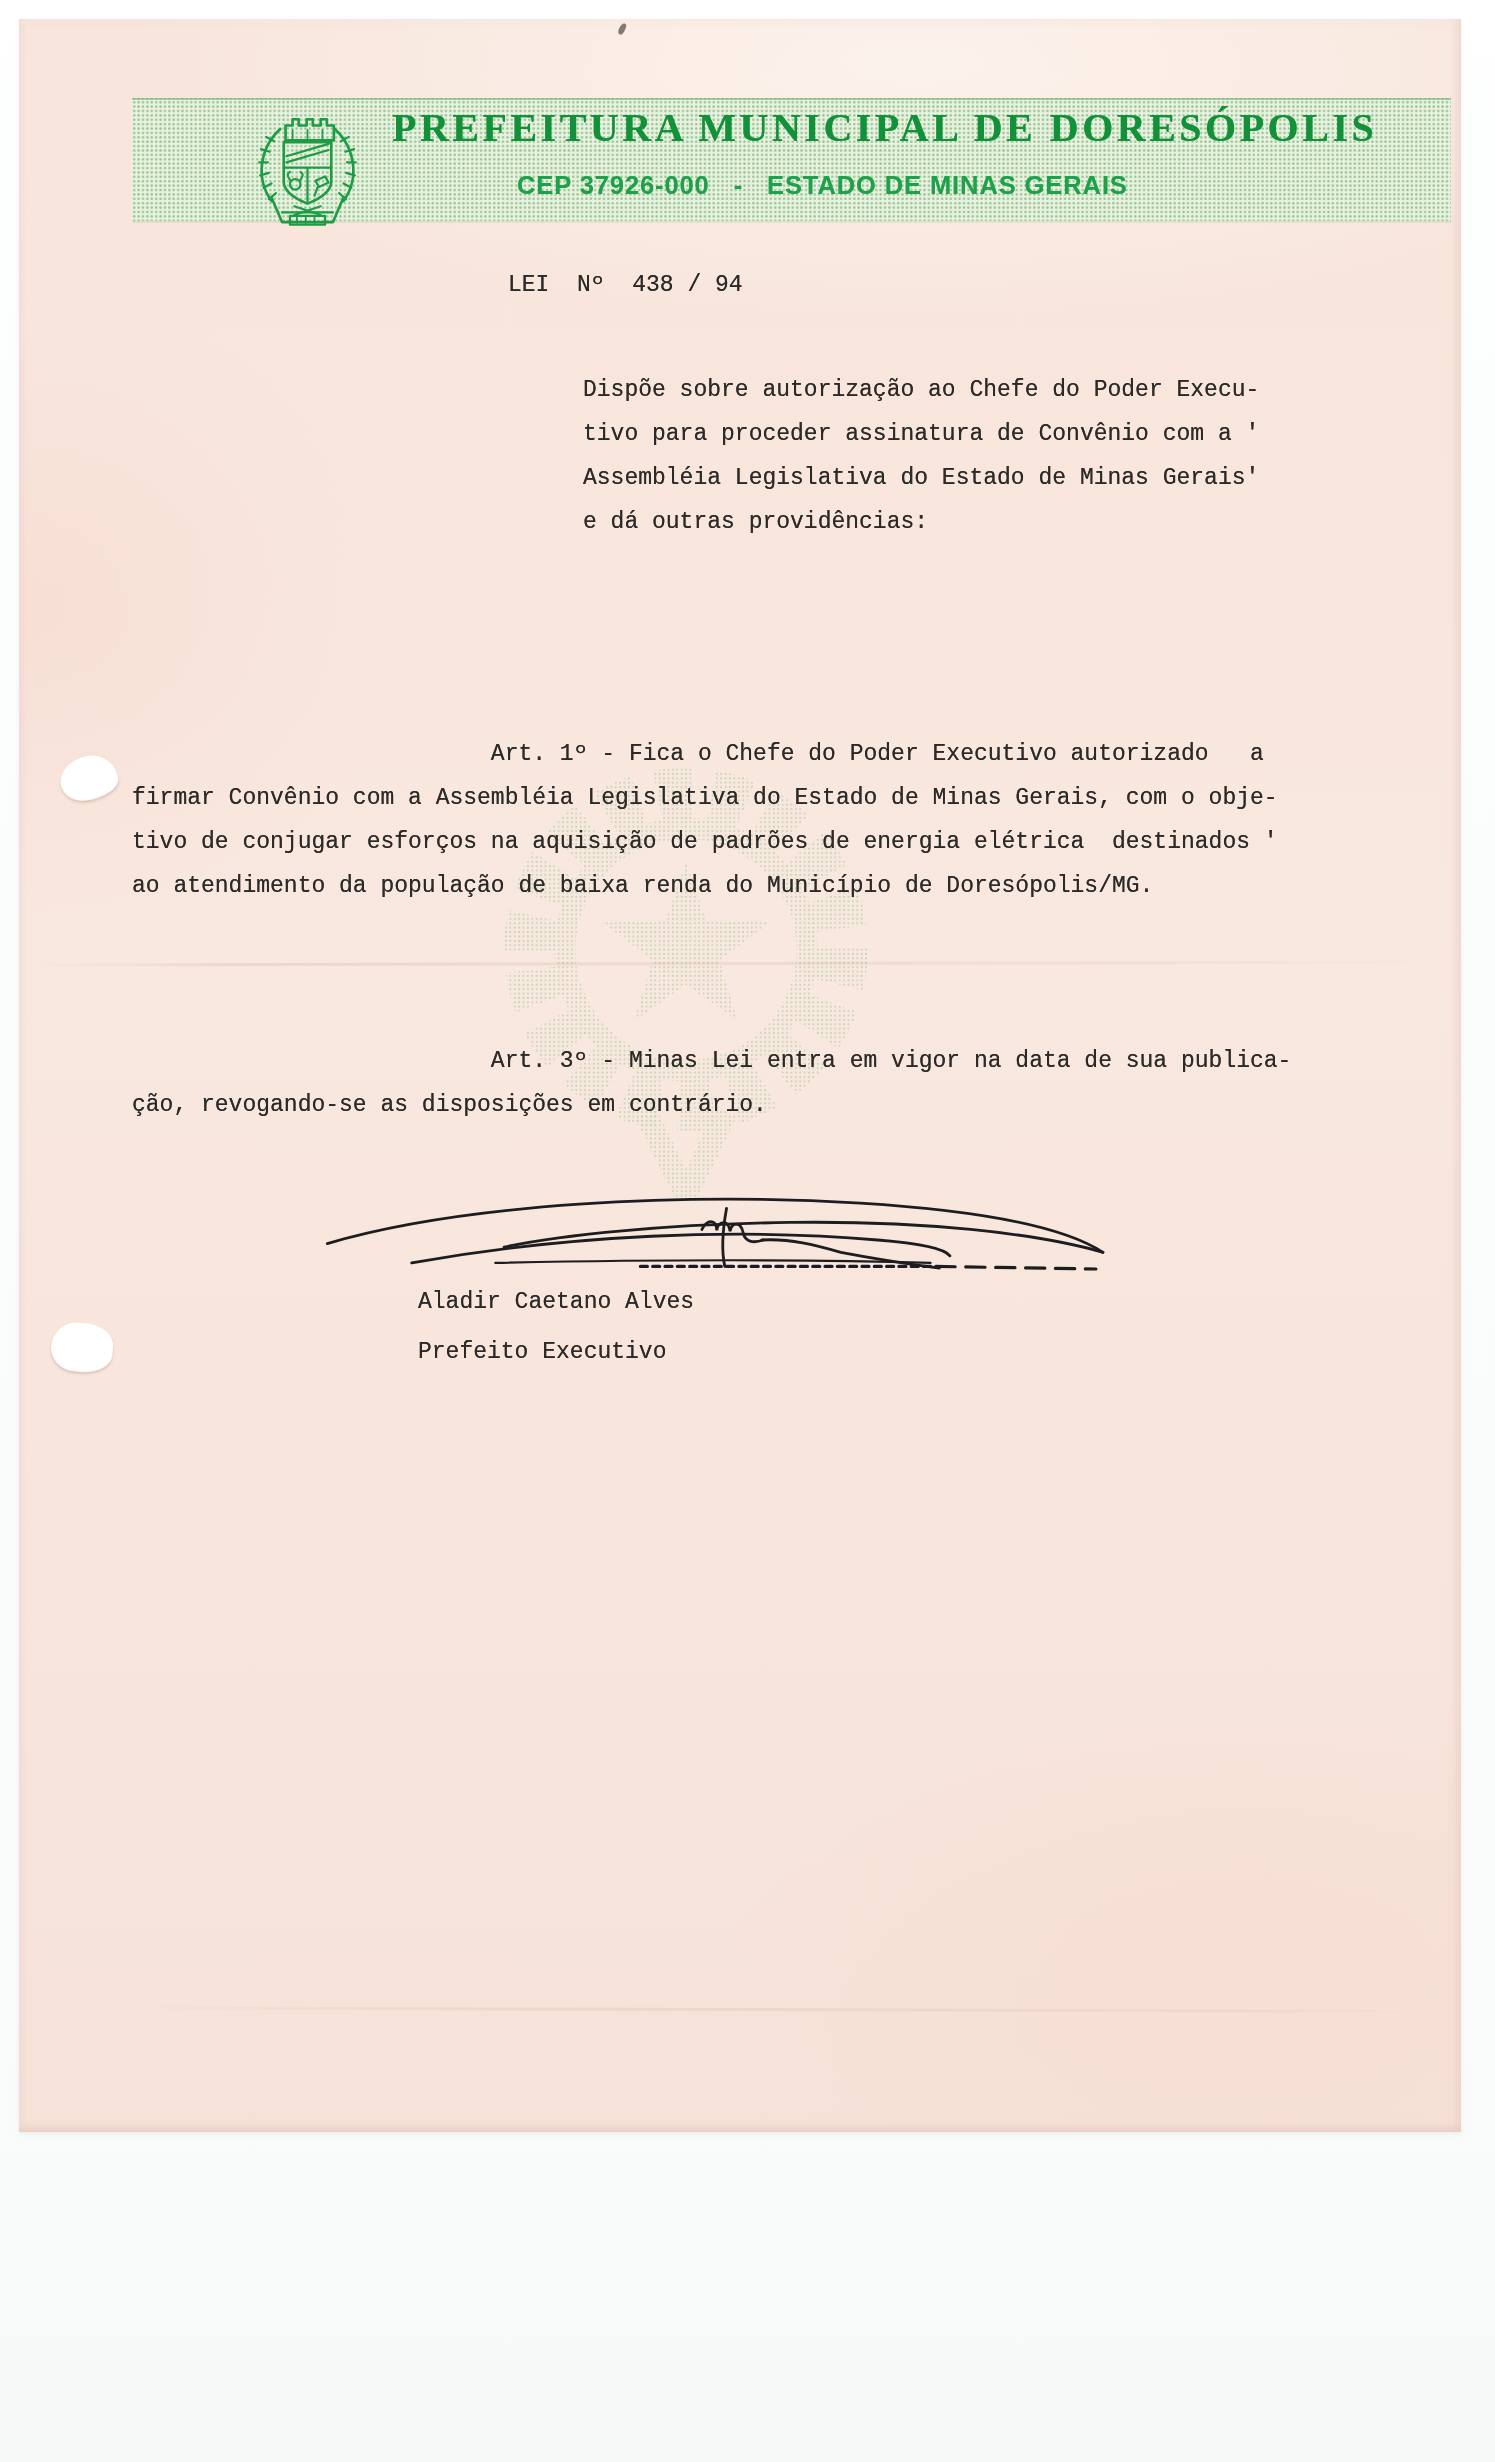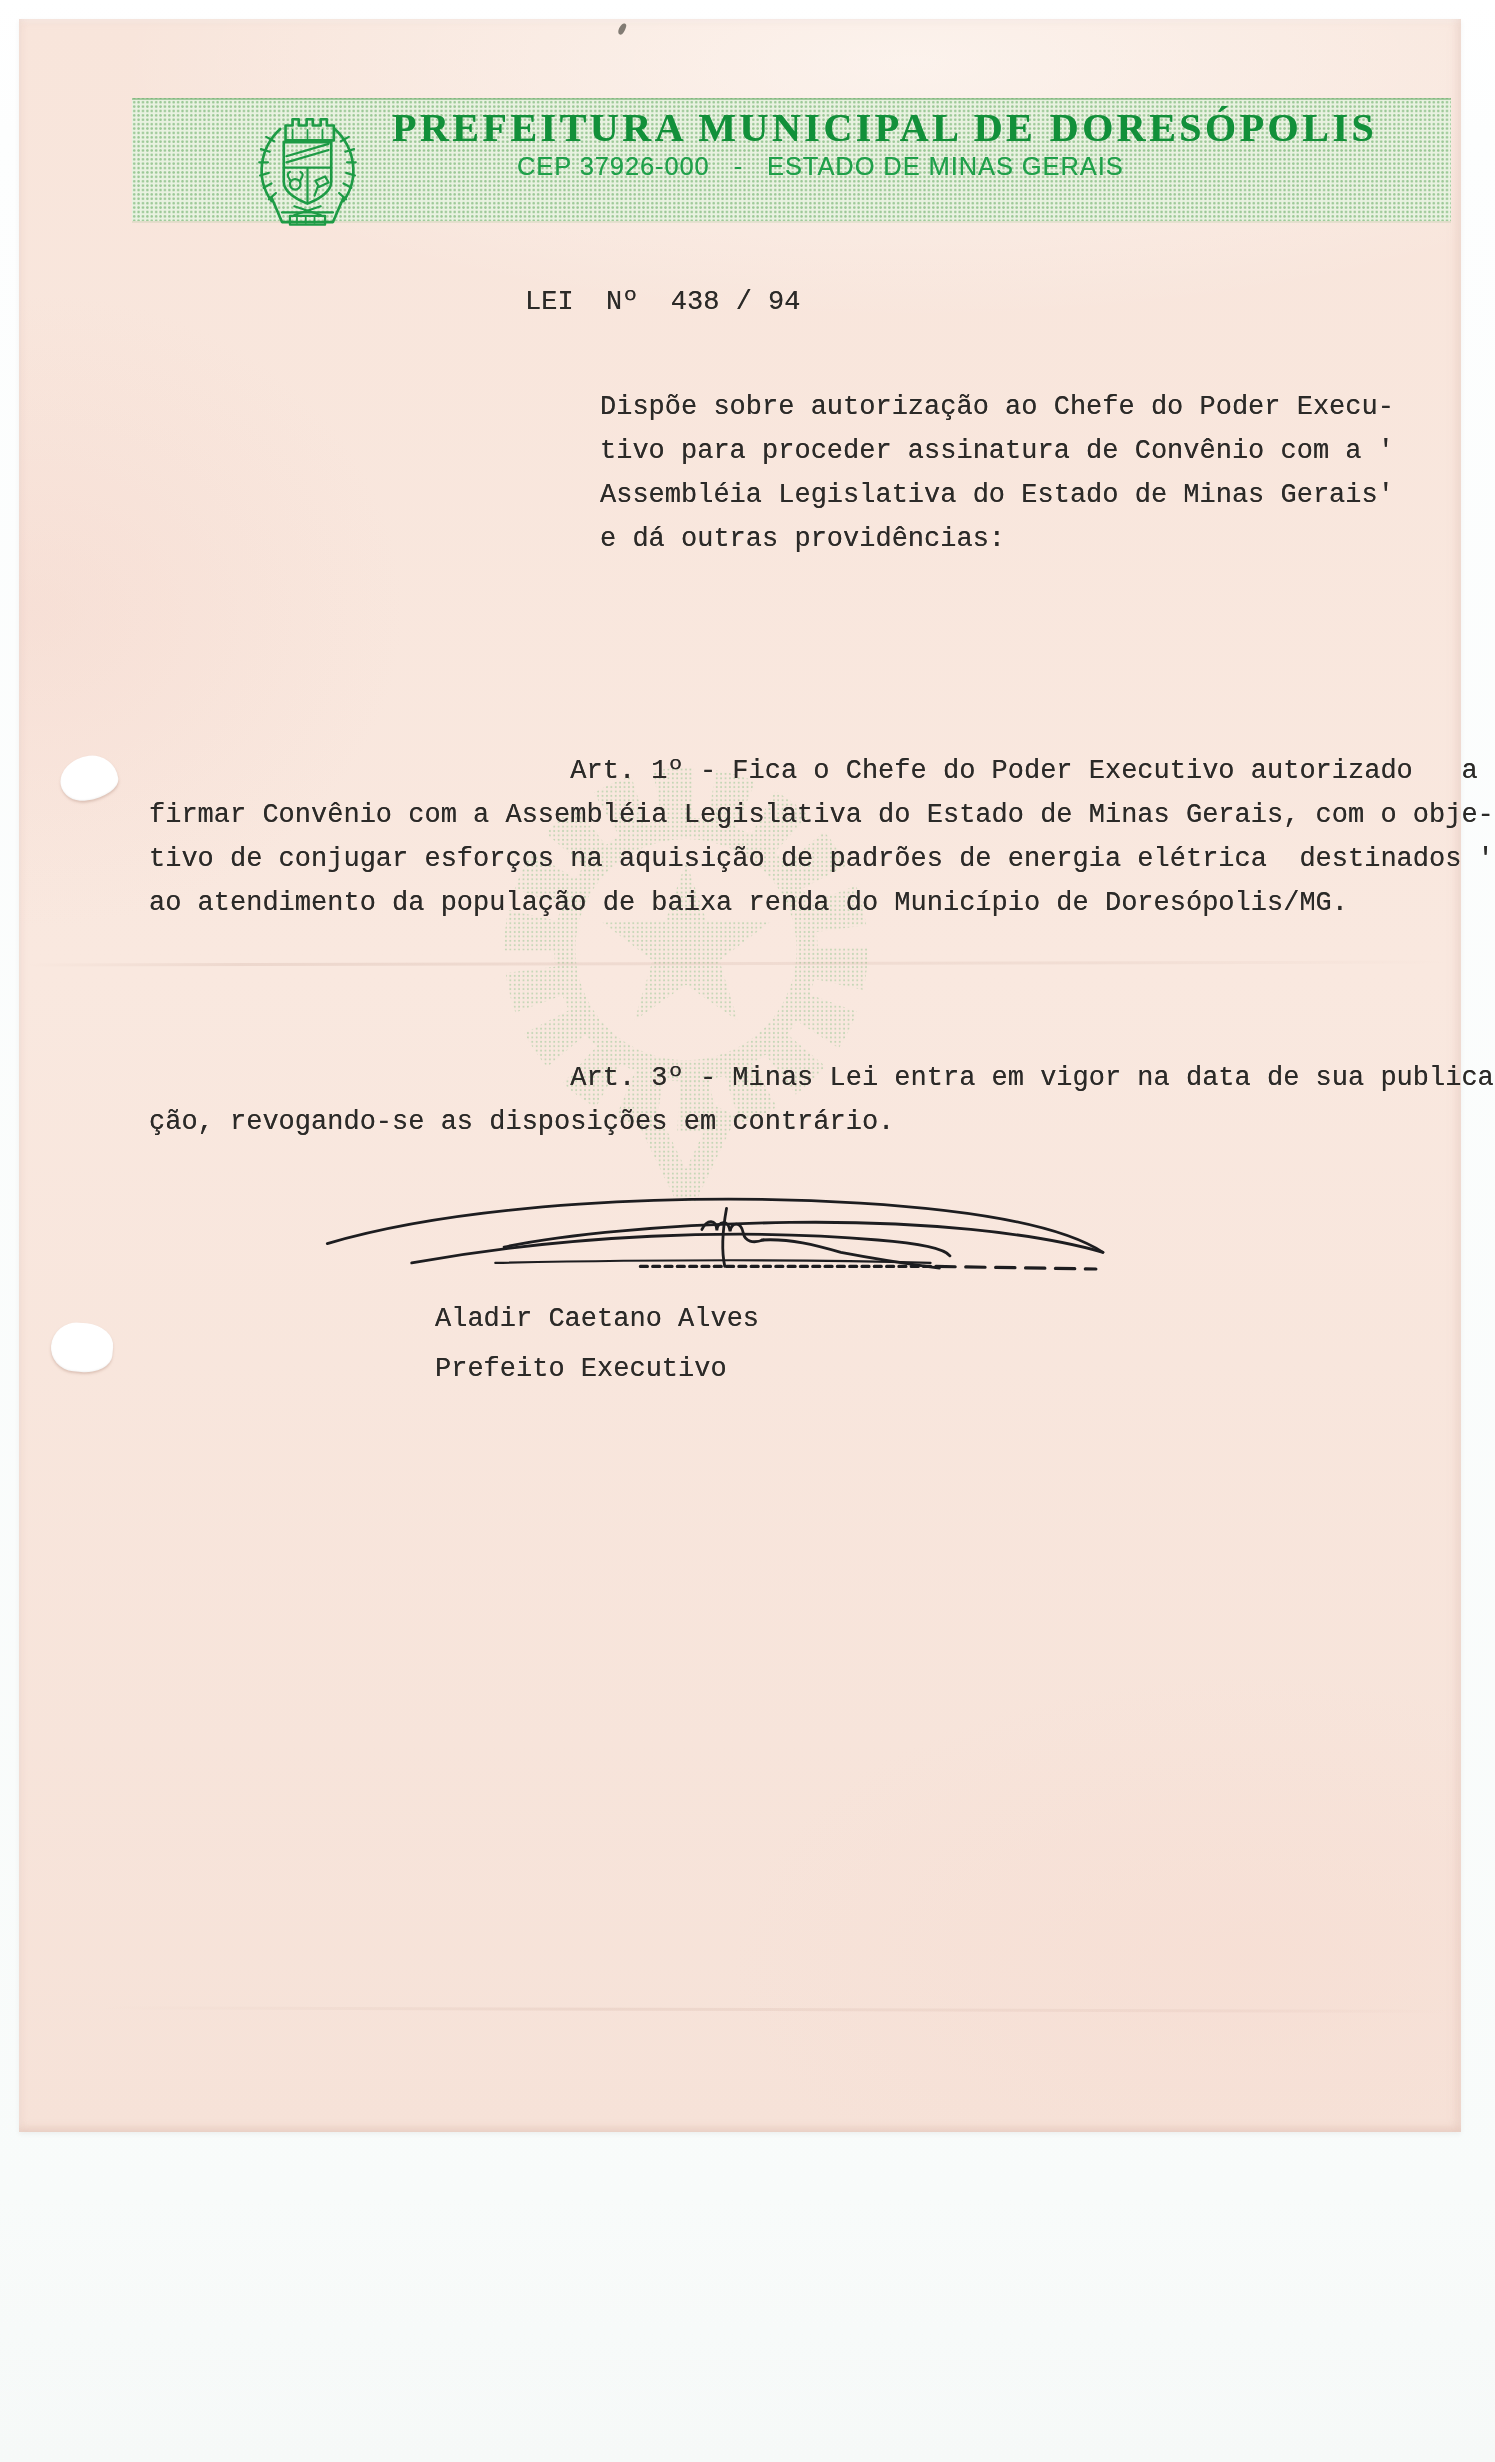--- a/index.html
+++ b/index.html
@@ -28,27 +28,27 @@
     border-top:2.6px solid rgba(96,164,94,.50);
     box-shadow:0 1.8px 0 rgba(120,180,115,.18);
   }
   .crest{position:absolute;left:238px;top:107px;width:139px;height:130px;color:#1d9b45;}
   .org-name{
     position:absolute;left:392px;top:104px;
     font-family:"Liberation Serif",serif;font-weight:bold;font-size:40px;letter-spacing:3.5px;
     color:#12903a;text-shadow:0 0 0.5px rgba(18,144,58,.65);white-space:pre;text-align:center;
   }
   .org-address{
-    position:absolute;left:517px;top:152px;
-    font-family:"Liberation Sans",sans-serif;font-weight:normal;font-size:25.5px;letter-spacing:0.9px;
+    position:absolute;left:517px;top:171px;
+    font-family:"Liberation Sans",sans-serif;font-weight:bold;font-size:25.5px;letter-spacing:0.9px;
     color:#1fa04a;text-shadow:0 0 0.4px rgba(31,160,74,.5);white-space:pre;
   }
   .typed{
-    position:absolute;margin:17px;
-    font-family:"Liberation Mono",monospace;font-size:27px;line-height:44px;
+    position:absolute;margin:0;
+    font-family:"Liberation Mono",monospace;font-size:23px;line-height:44px;
     white-space:pre;color:#2b2a28;text-shadow:0 0 0.5px rgba(43,42,40,.75);
   }
   .t-lei{left:508px;top:263px;}
   .t-summary{left:583px;top:368px;}
   .t-preamble{left:498px;top:595px;}
   .t-art1{left:132px;top:732px;}
   .t-art2{left:132px;top:930px;}
   .t-art3{left:132px;top:1039px;}
   .t-date{left:418px;top:1153px;}
   .t-name{left:418px;top:1280px;}

